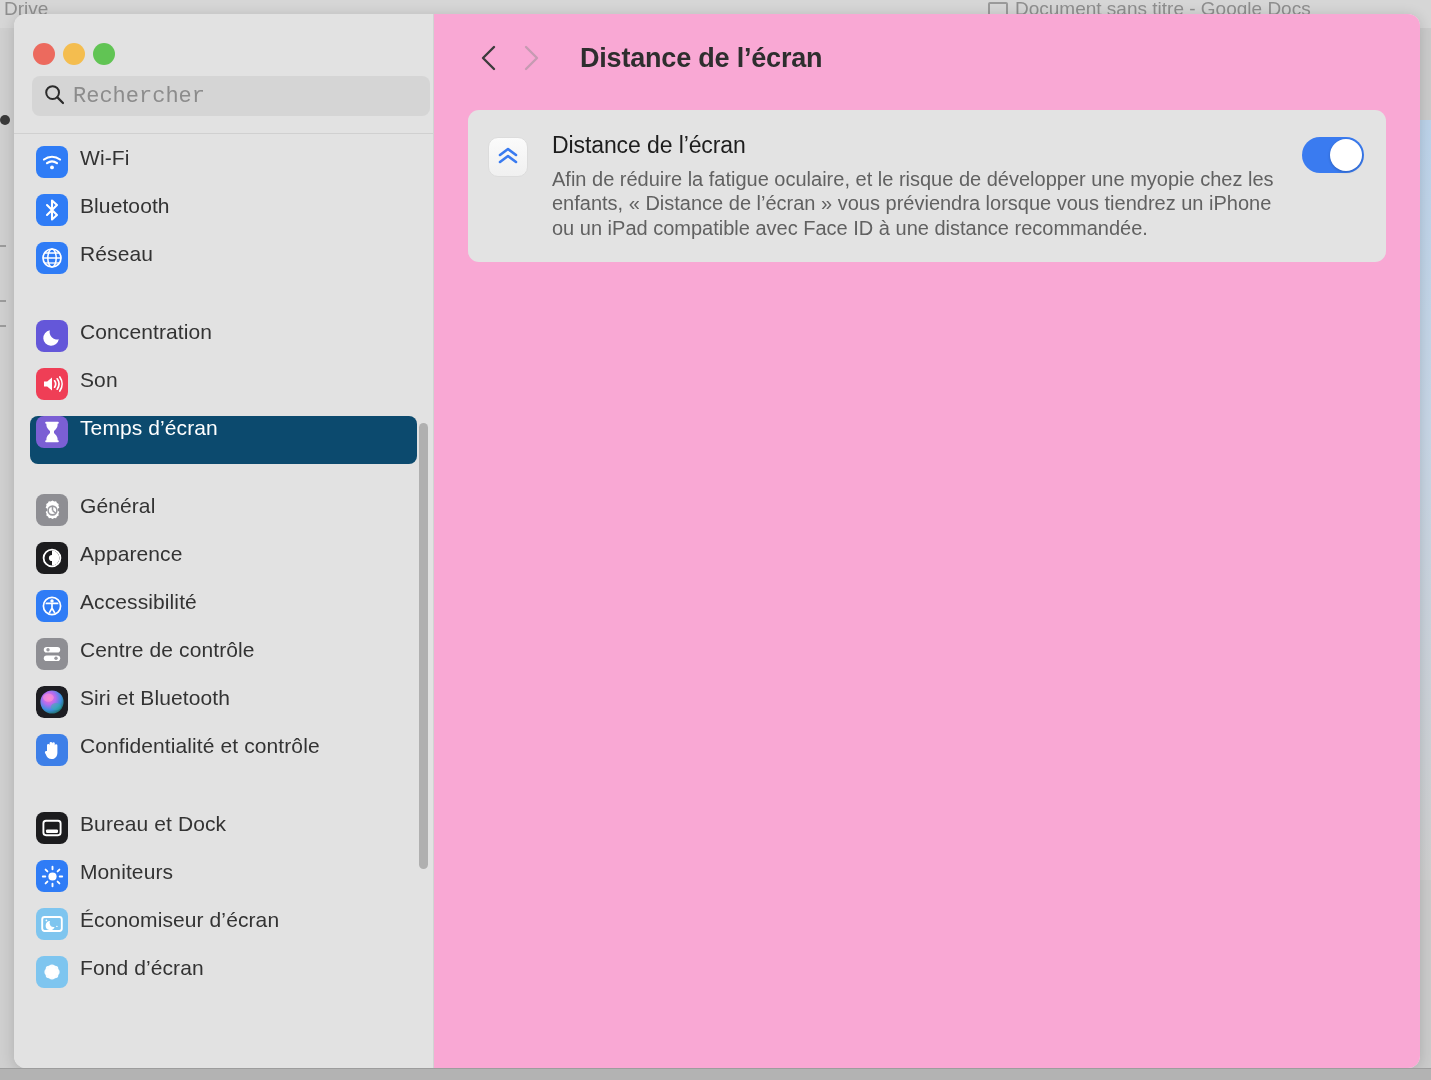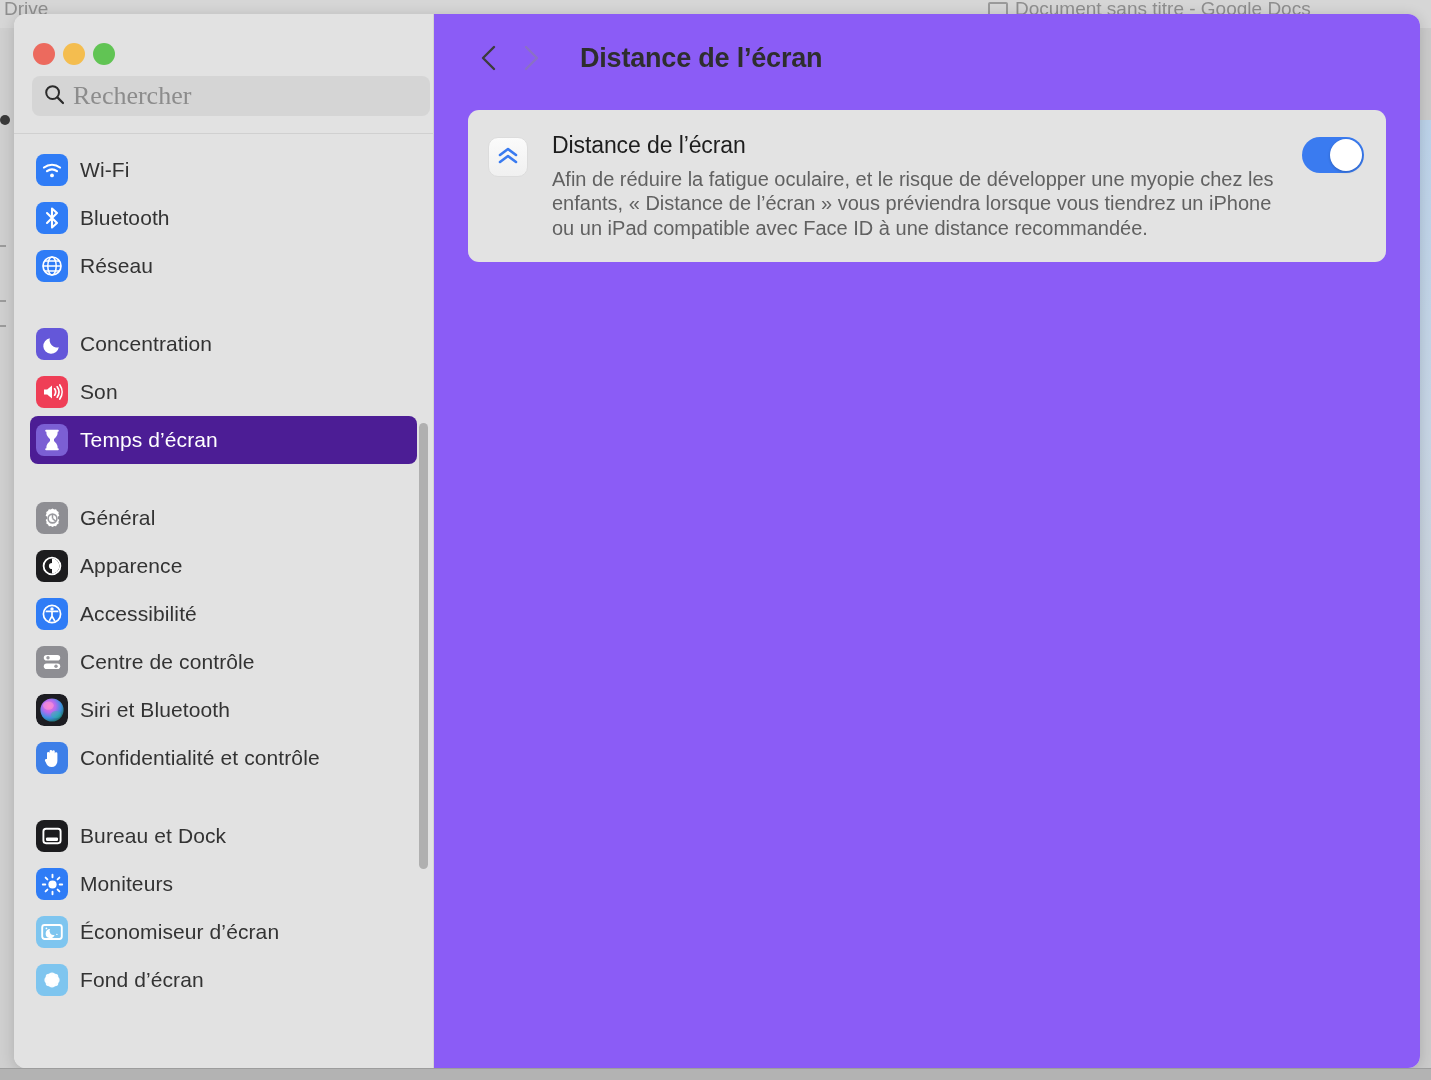--- a/index.html
+++ b/index.html
@@ -103,22 +103,22 @@
     background: #d5d5d5;
     border-radius: 8px;
     display: flex;
     align-items: center;
     padding: 0 12px;
     width: 398px;
   }
   .search-box svg { flex: 0 0 auto; margin-right: 8px; }
   .search-input {
     border: 0; outline: 0; background: transparent;
-    font-family: Liberation Serif, serif;
-    font-size: 26px;
+    font-family: Liberation Mono, monospace;
+    font-size: 22px;
     color: #0f172a;
     width: 100%;
   }
   .search-input::placeholder { color: #8c8c8c; }
 
   .sidebar-divider {
     height: 1px; background: #d0d0d0;
     margin: 17px 0 0 0;
   }
 
@@ -126,28 +126,28 @@
     flex: 1;
     overflow: hidden;
     position: relative;
     padding-top: 12px;
   }
   .sb-group { padding: 0 16px 0 16px; }
   .sb-gap { height: 30px; }
 
   .sb-item {
     display: flex;
-    align-items: center;
+    align-items: flex-start;
     height: 48px;
     padding: 0 10px 0 6px;
     border-radius: 8px;
     margin-bottom: 0px;
     cursor: default;
   }
-  .sb-item.selected { background: #4c1d95; }
+  .sb-item.selected { background: #0c4a6e; }
   .sb-item.selected .sb-label { color: #ffffff; }
   .sb-icon {
     width: 32px; height: 32px;
     border-radius: 8px;
     margin-right: 12px;
     flex: 0 0 auto;
     display: flex; align-items: center; justify-content: center;
     position: relative;
     overflow: hidden;
   }
@@ -164,21 +164,21 @@
     position: absolute;
     right: 5px; top: 0;
     width: 9px;
     border-radius: 5px;
     background: #b0b0b0;
   }
 
   
   #content {
     flex: 1;
-    background: #8b5cf6;
+    background: #f9a8d4;
     position: relative;
   }
   #content-header {
     display: flex;
     align-items: center;
     height: 88px;
     padding: 0 0 0 34px;
   }
   .nav-btn {
     width: 42px; height: 42px;

